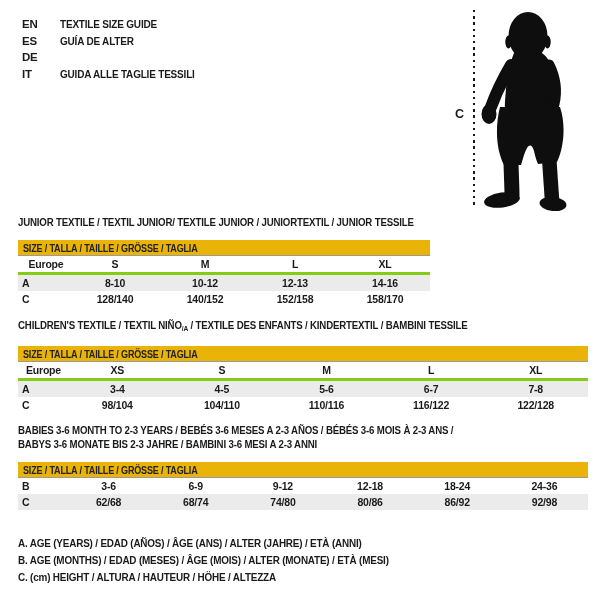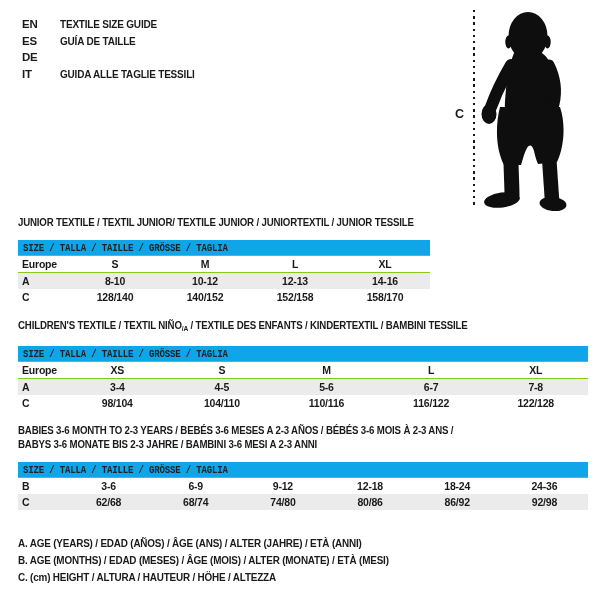--- a/index.html
+++ b/index.html
@@ -31,25 +31,25 @@
   .title-sub{font-size:7.5px;vertical-align:-2px;}
 
   
   .size-table{border-collapse:collapse;table-layout:fixed;}
   .size-table td{
     padding:0;margin:0;height:16px;text-align:center;
     font-weight:bold;font-size:10.5px;letter-spacing:-0.2px;overflow:hidden;
   }
   .size-table td.lbl{text-align:left;padding-left:4px;}
   .size-table tr.bar-row td{
-    background:#0ea5e9;text-align:left;padding-left:5px;height:15px;
-    border-bottom:1px solid #9a9a9a;color:#222;font-family:Liberation Mono, monospace;
+    background:#eab308;text-align:left;padding-left:5px;height:15px;
+    border-bottom:1px solid #9a9a9a;color:#222;
   }
   .bar-text{display:inline-block;transform:scaleX(0.86);transform-origin:0 50%;white-space:nowrap;}
-  .size-table tr.europe-row td{border-bottom:1px solid #84cc16;}
+  .size-table tr.europe-row td{border-bottom:3px solid #84cc16;text-align:center;}
   .size-table tr.stripe td{background:#ebebeb;}
   .tbl-junior{width:412px;}
   .tbl-wide{width:570px;}
   .tbl-junior col.c0{width:52px;}
   .tbl-wide col.c0{width:47px;}
 
   
   .legend-line{
     font-weight:bold;font-size:11px;line-height:17px;letter-spacing:-0.2px;
     transform:scaleX(0.9);transform-origin:0 0;white-space:nowrap;width:620px;
@@ -58,21 +58,21 @@
 </head>
 <body>
 
 <div class="abs lang-block">
   <div class="lang-row">
     <span class="lang-code">EN</span>
     <span class="lang-label">TEXTILE SIZE GUIDE</span>
   </div>
   <div class="lang-row">
     <span class="lang-code">ES</span>
-    <span class="lang-label">GUÍA DE TAILLE</span>
+    <span class="lang-label">GUÍA DE ALTER</span>
   </div>
   <div class="lang-row">
     <span class="lang-code">DE</span>
   </div>
   <div class="lang-row">
     <span class="lang-code">IT</span>
     <span class="lang-label">GUIDA ALLE TAGLIE TESSILI</span>
   </div>
 </div>
 

